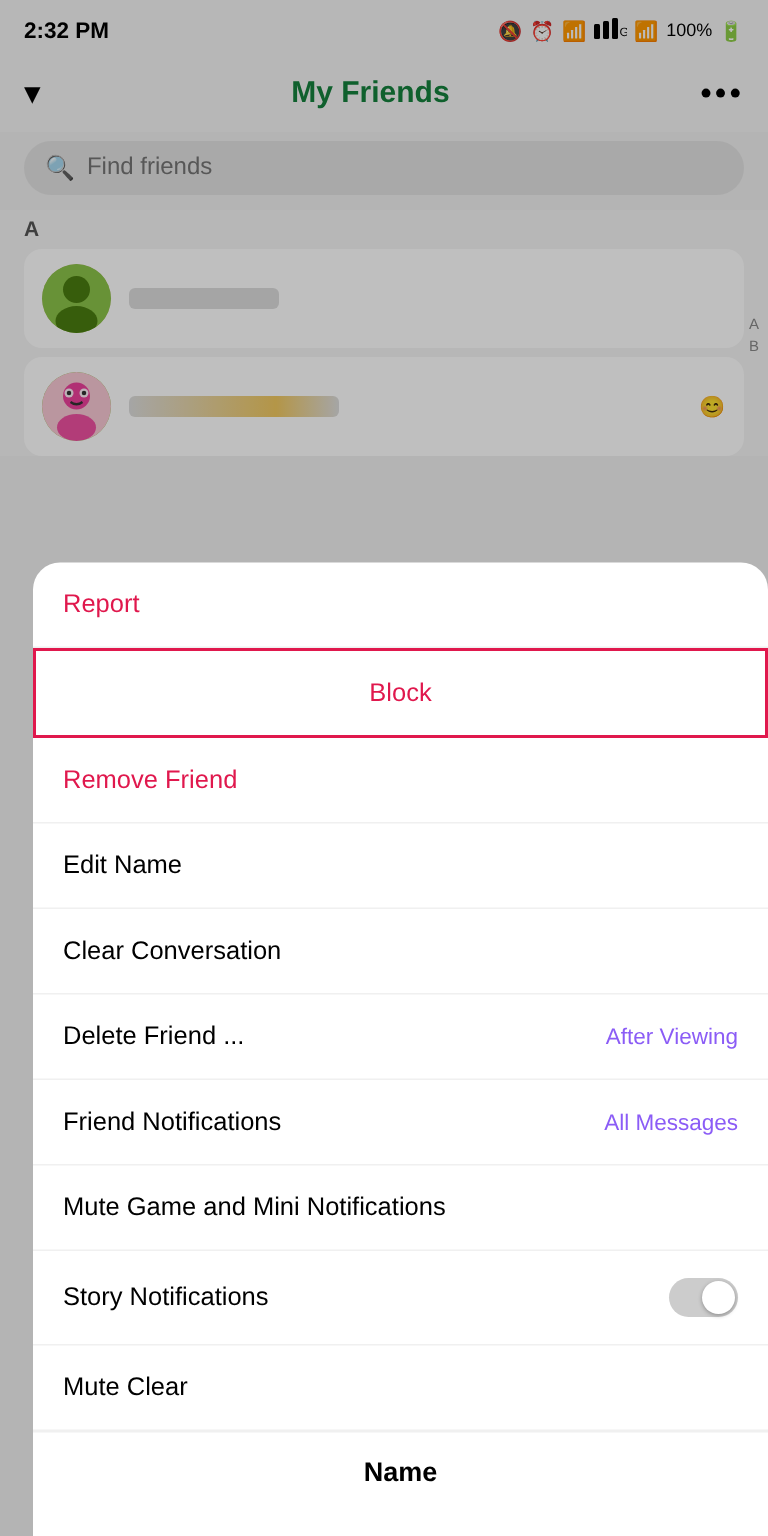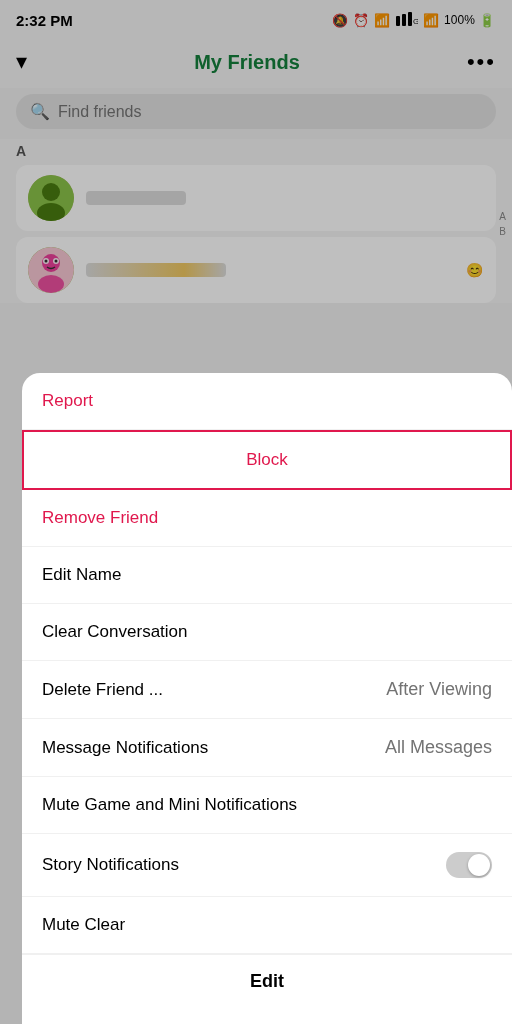--- a/index.html
+++ b/index.html
@@ -187,22 +187,22 @@
       align-items: center;
       justify-content: space-between;
     }
     .sheet-item:last-of-type {
       border-bottom: none;
     }
     .sheet-item.red-item {
       color: #e0184d;
     }
     .sheet-item-value {
-      color: #737373;
-      font-size: 18px;
+      color: #8b5cf6;
+      font-size: 15px;
     }
     .toggle-container {
       width: 46px;
       height: 26px;
       background: #ccc;
       border-radius: 13px;
       position: relative;
       display: flex;
       align-items: center;
     }
@@ -330,36 +330,36 @@
   <div class="sheet-item">
     <span>Clear Conversation</span>
   </div>
 
   <div class="sheet-item">
     <span>Delete Friend ...</span>
     <span class="sheet-item-value">After Viewing</span>
   </div>
 
   <div class="sheet-item">
-    <span>Message Notifications</span>
+    <span>Friend Notifications</span>
     <span class="sheet-item-value">All Messages</span>
   </div>
 
   <div class="sheet-item">
     <span>Mute Game and Mini Notifications</span>
   </div>
 
   <div class="sheet-item">
     <span>Story Notifications</span>
     <div class="toggle-container">
       <div class="toggle-knob"></div>
     </div>
   </div>
 
   <div class="sheet-item">
     <span>Mute Clear</span>
   </div>
 
   <div class="done-button">
-    <span>Edit</span>
+    <span>Name</span>
   </div>
 
 </div>
 
 </body></html>

